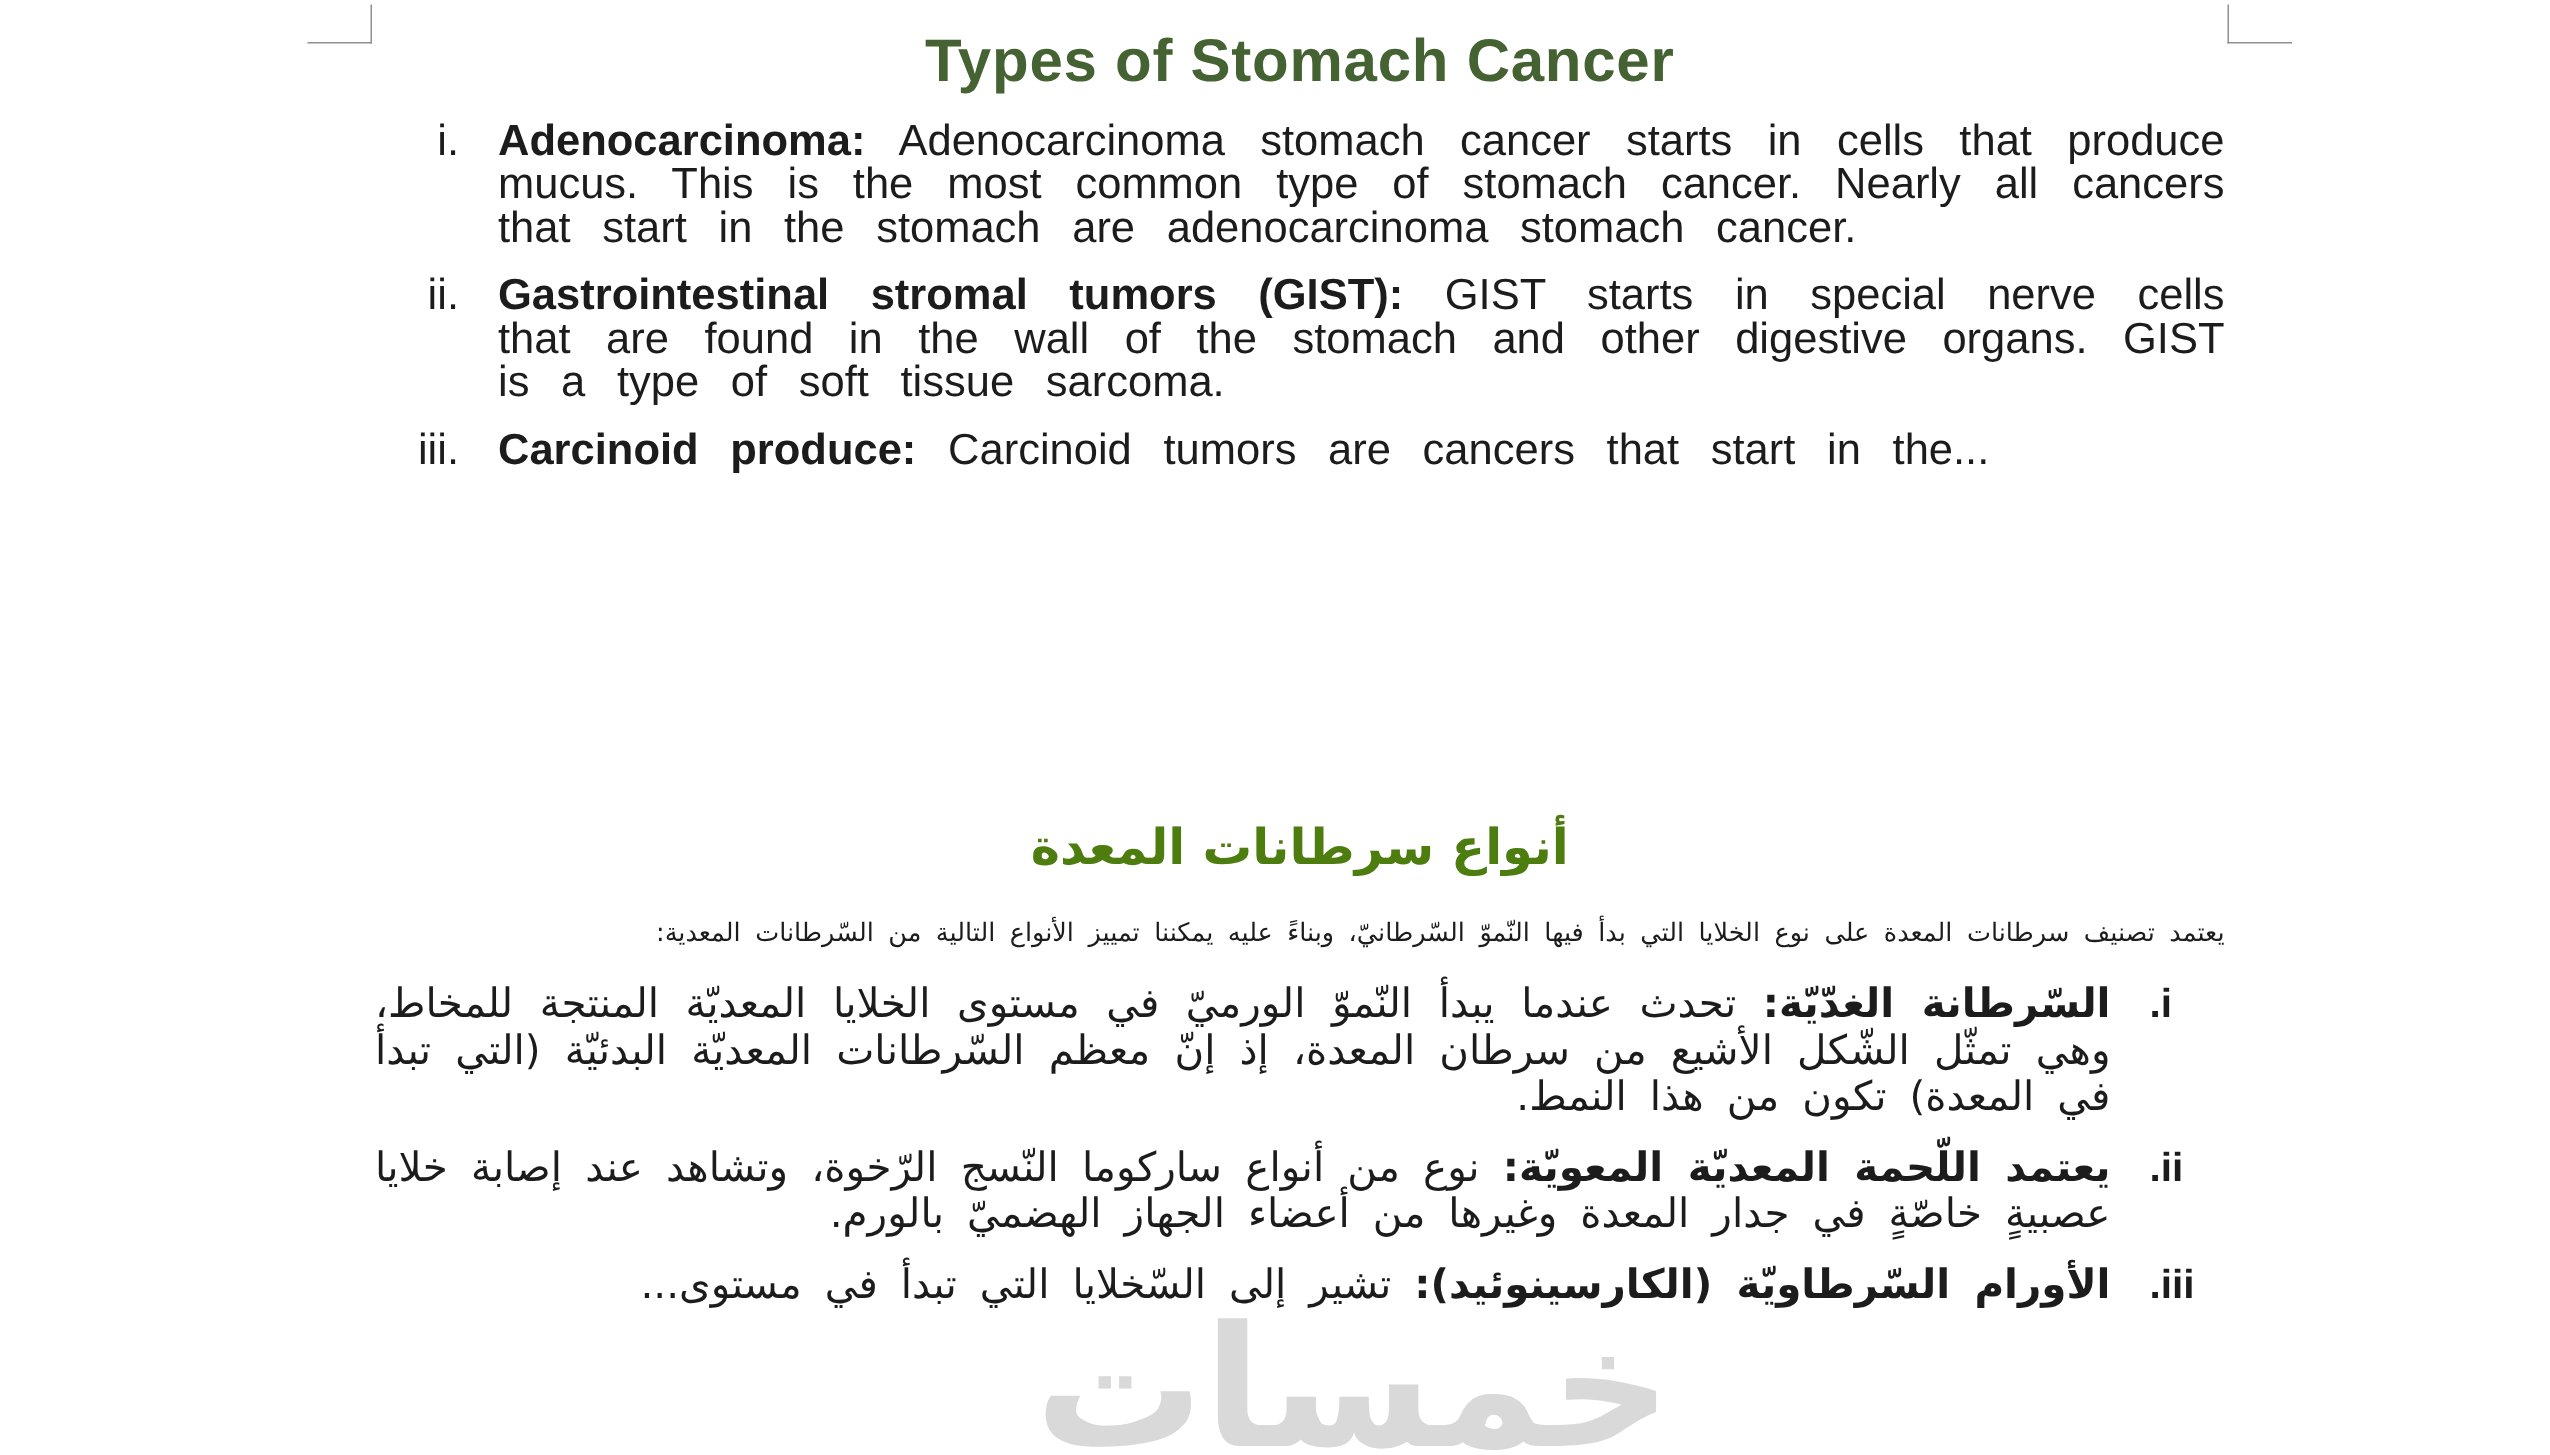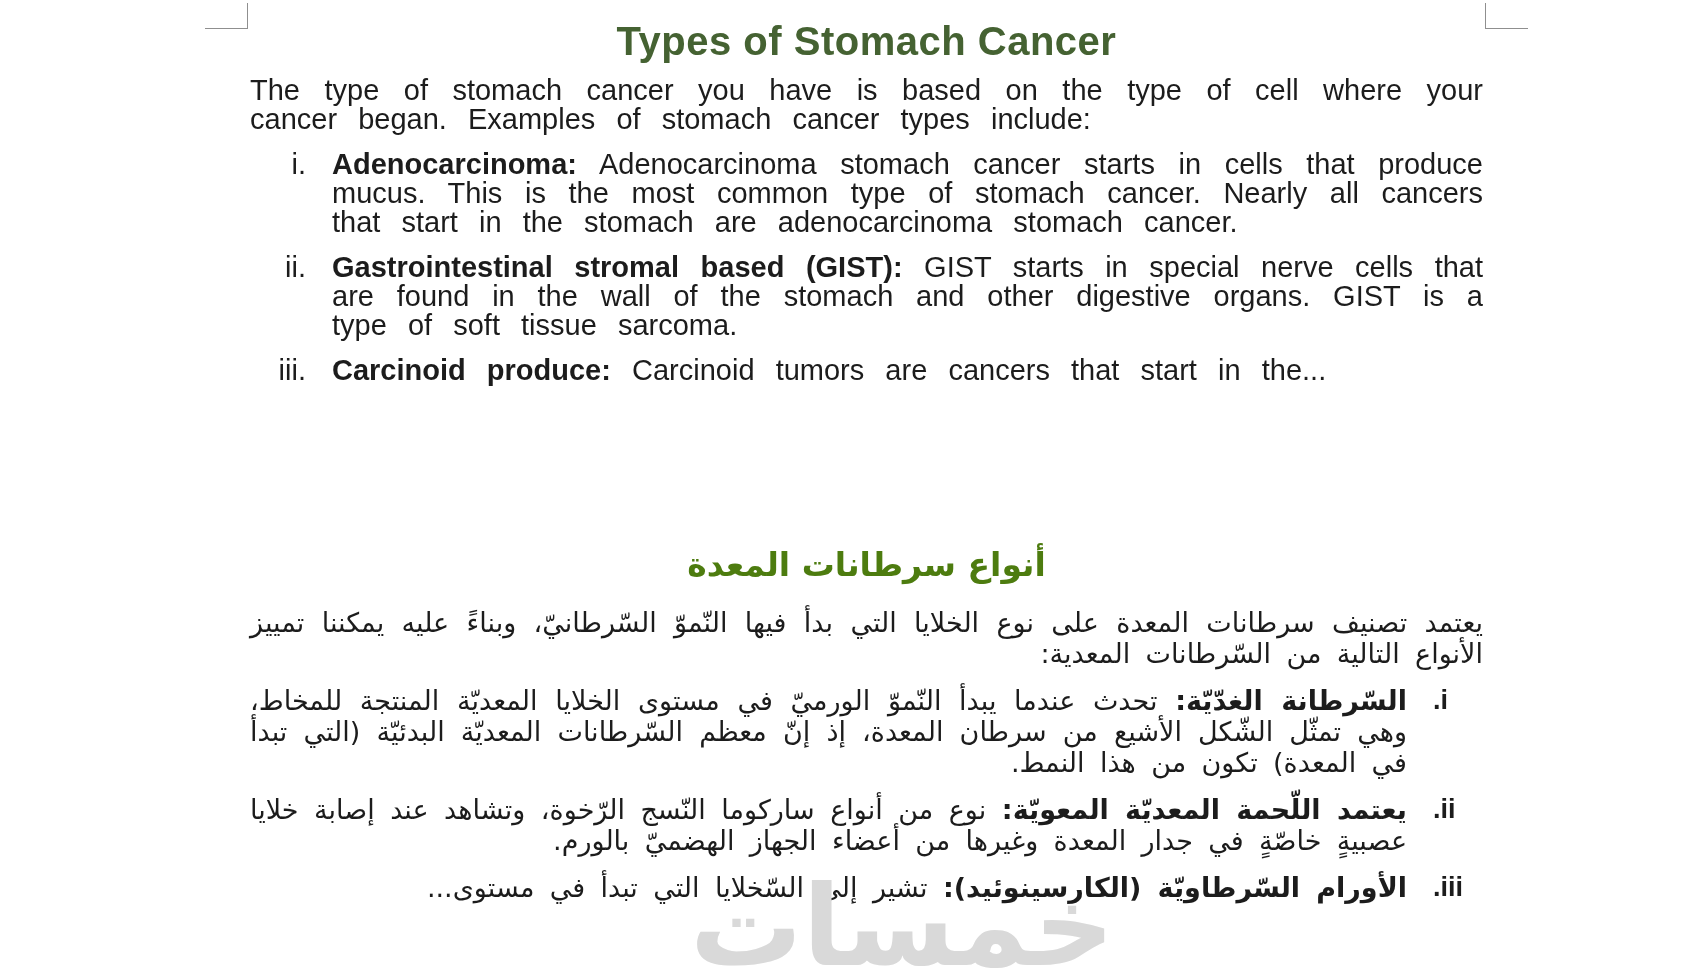--- a/index.html
+++ b/index.html
@@ -94,21 +94,21 @@
     margin: 0;
     text-align: center;
     color: #4d7c0f;
     font-size: 33px;
     line-height: 40px;
     font-weight: bold;
   }
   .para-ar {
     direction: rtl;
     margin: 22px 0 0 0;
-    font-size: 27px;
+    font-size: 17px;
     line-height: 31px;
     text-align: justify;
     word-spacing: 0.25em;
   }
   .list-ar {
     margin-top: 2px;
   }
   .list-item-ar {
     direction: rtl;
     display: flex;
@@ -147,36 +147,35 @@
 <div class="page">
 
   <div class="corner corner-tl"></div>
   <div class="corner corner-tr"></div>
 
   <div class="content">
 
     <div>
       <h1 class="title-en">Types of Stomach Cancer</h1>
 
-      <p class="para-en">The type of stomach cancer you have is based on the type of cell where your cancer began. Examples of stomach cancer types include:</p>
 
       <div class="list-en">
 
         <div class="list-item-en">
           <div class="marker-en">i.</div>
           <div class="item-body-en">
             <span class="term">Adenocarcinoma:</span>
             <span>Adenocarcinoma stomach cancer starts in cells that produce mucus. This is the most common type of stomach cancer. Nearly all cancers that start in the stomach are adenocarcinoma stomach cancer.</span>
           </div>
         </div>
 
         <div class="list-item-en">
           <div class="marker-en">ii.</div>
           <div class="item-body-en">
-            <span class="term">Gastrointestinal stromal based (GIST):</span>
+            <span class="term">Gastrointestinal stromal tumors (GIST):</span>
             <span>GIST starts in special nerve cells that are found in the wall of the stomach and other digestive organs. GIST is a type of soft tissue sarcoma.</span>
           </div>
         </div>
 
         <div class="list-item-en">
           <div class="marker-en">iii.</div>
           <div class="item-body-en">
             <span class="term">Carcinoid produce:</span>
             <span>Carcinoid tumors are cancers that start in the...</span>
           </div>

